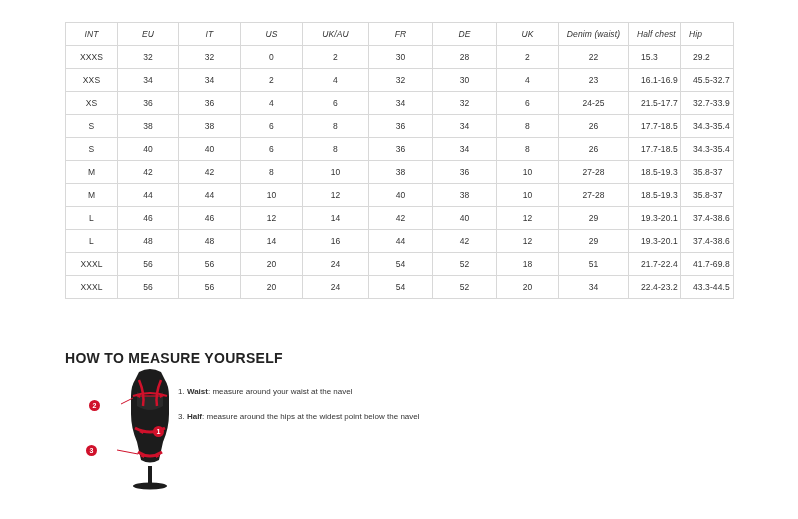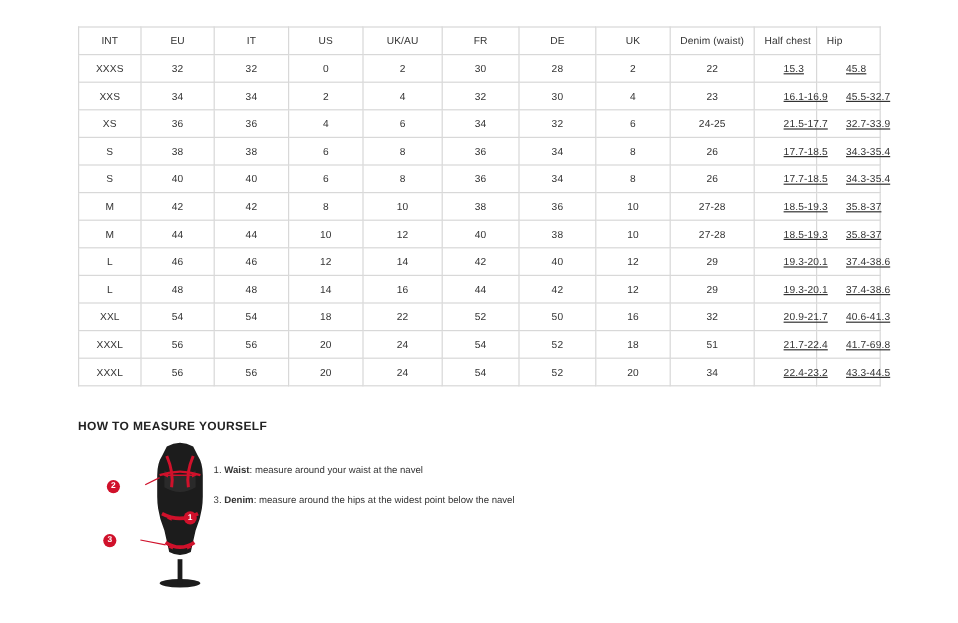--- a/index.html
+++ b/index.html
@@ -43,43 +43,44 @@
     font-size: 8.5px;
     font-weight: normal;
     color: #333333;
     padding: 0 2px;
     white-space: nowrap;
     letter-spacing: 0.1px;
   }
   table.size-table thead th {
     color: #333333;
     font-weight: normal;
+    font-style: italic;
   }
   
   col.c0 { width: 52px; }
   col.c1 { width: 61px; }
   col.c2 { width: 62px; }
   col.c3 { width: 62px; }
   col.c4 { width: 66px; }
   col.c5 { width: 64px; }
   col.c6 { width: 64px; }
   col.c7 { width: 62px; }
   col.c8 { width: 70px; }
   col.c9 { width: 52px; }
   col.c10 { width: 53px; }
   
-  table.size-table td.left-align { text-align: left; padding-left: 24px; text-decoration: underline; }
+  table.size-table td.left-align { text-align: left; padding-left: 12px; }
   table.size-table th.left-align { text-align: left; padding-left: 8px; }
 
   
   .measure-title {
     position: absolute;
     left: 65px;
     top: 350px;
-    font-size: 10px;
+    font-size: 14px;
     font-weight: bold;
     letter-spacing: 0.3px;
     color: #222222;
   }
   .figure {
     position: absolute;
     left: 95px;
     top: 366px;
     width: 110px;
     height: 125px;
@@ -154,21 +155,21 @@
             <td>XXXS</td>
             <td>32</td>
             <td>32</td>
             <td>0</td>
             <td>2</td>
             <td>30</td>
             <td>28</td>
             <td>2</td>
             <td>22</td>
             <td class="left-align">15.3</td>
-            <td class="left-align">45.8</td>
+            <td class="left-align">29.2</td>
           </tr>
           <tr>
             <td>XXS</td>
             <td>34</td>
             <td>34</td>
             <td>2</td>
             <td>4</td>
             <td>32</td>
             <td>30</td>
             <td>4</td>
@@ -261,33 +262,20 @@
             <td>14</td>
             <td>16</td>
             <td>44</td>
             <td>42</td>
             <td>12</td>
             <td>29</td>
             <td class="left-align">19.3-20.1</td>
             <td class="left-align">37.4-38.6</td>
           </tr>
           <tr>
-            <td>XXL</td>
-            <td>54</td>
-            <td>54</td>
-            <td>18</td>
-            <td>22</td>
-            <td>52</td>
-            <td>50</td>
-            <td>16</td>
-            <td>32</td>
-            <td class="left-align">20.9-21.7</td>
-            <td class="left-align">40.6-41.3</td>
-          </tr>
-          <tr>
             <td>XXXL</td>
             <td>56</td>
             <td>56</td>
             <td>20</td>
             <td>24</td>
             <td>54</td>
             <td>52</td>
             <td>18</td>
             <td>51</td>
             <td class="left-align">21.7-22.4</td>
@@ -348,16 +336,16 @@
       <line x1="22" y1="84" x2="43" y2="88" stroke="#d0112b" stroke-width="1"></line>
     </svg>
   </div>
 
   <div class="bullet b1">1</div>
   <div class="bullet b2">2</div>
   <div class="bullet b3">3</div>
 
   <div class="steps" id="steps">
       <div class="step"><span>1.</span> <b>Waist</b><span>: measure around your waist at the navel</span></div>
-      <div class="step"><span>3.</span> <b>Denim</b><span>: measure around the hips at the widest point below the navel</span></div>
+      <div class="step"><span>3.</span> <b>Half</b><span>: measure around the hips at the widest point below the navel</span></div>
     </div>
 
 </div>
 
 </body></html>

